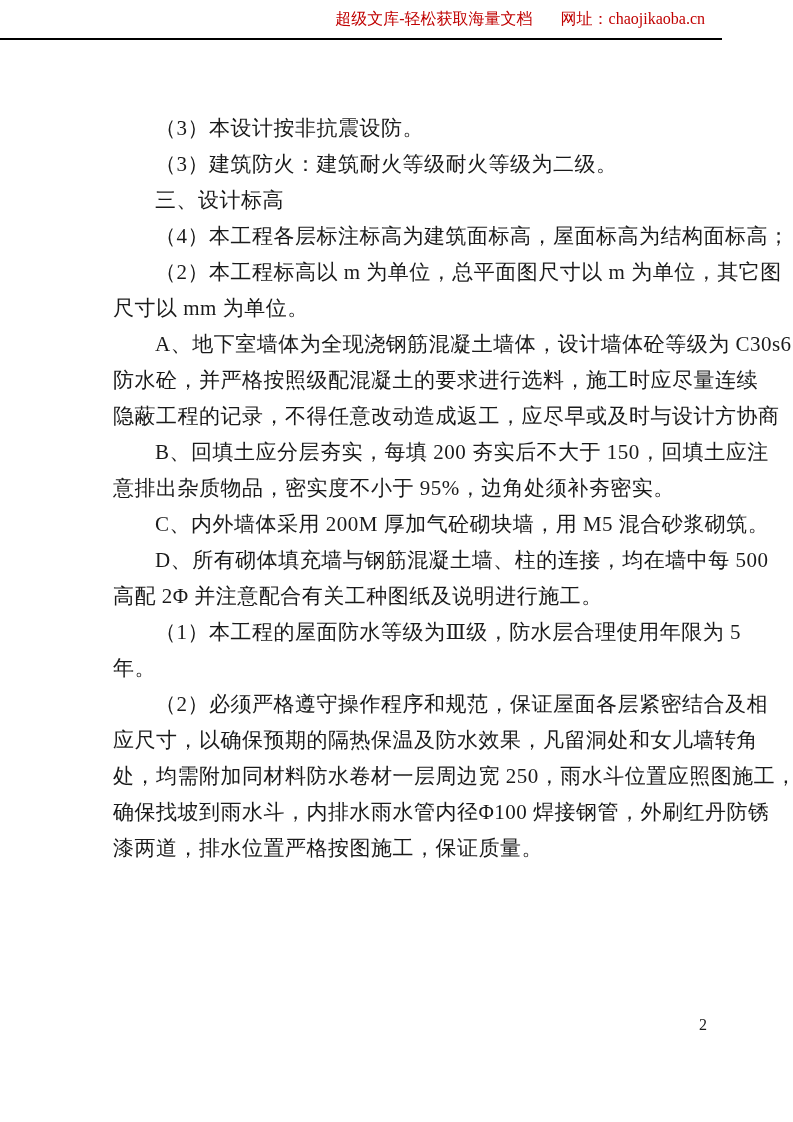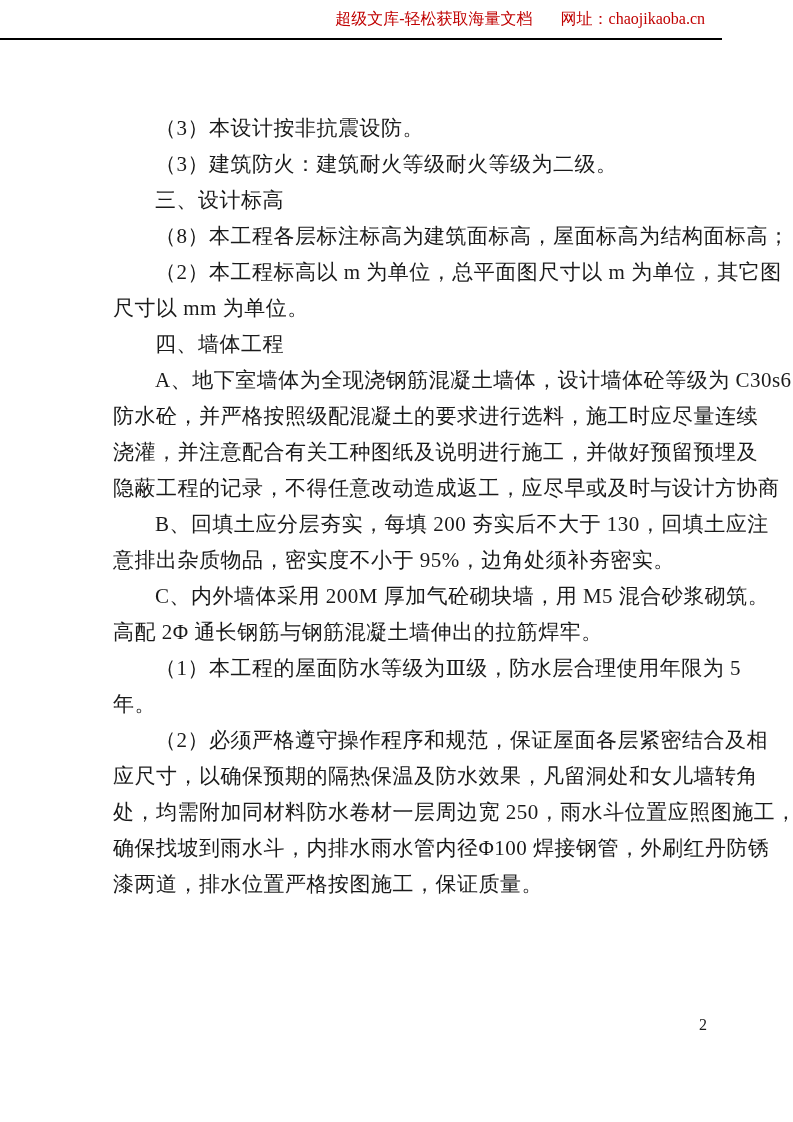--- a/index.html
+++ b/index.html
@@ -70,32 +70,31 @@
     <span>超级文库-轻松获取海量文档</span>
     <span>网址：chaojikaoba.cn</span>
   </div>
 
   <div class="header-rule" style="background: rgb(0, 0, 0);"></div>
 
   <div class="doc-body">
       <div class="line indent">（3）本设计按非抗震设防。</div>
       <div class="line indent">（3）建筑防火：建筑耐火等级耐火等级为二级。</div>
       <div class="line indent">三、设计标高</div>
-      <div class="line indent">（8）本工程各层标注标高为建筑面标高，屋面标高为结构面标高；</div>
+      <div class="line indent">（4）本工程各层标注标高为建筑面标高，屋面标高为结构面标高；</div>
       <div class="line indent">（2）本工程标高以 m 为单位，总平面图尺寸以 m 为单位，其它图</div>
       <div class="line">尺寸以 mm 为单位。</div>
-      <div class="line indent">四、墙体工程</div>
       <div class="line indent">A、地下室墙体为全现浇钢筋混凝土墙体，设计墙体砼等级为 C30s6</div>
       <div class="line">防水砼，并严格按照级配混凝土的要求进行选料，施工时应尽量连续</div>
-      <div class="line">浇灌，并注意配合有关工种图纸及说明进行施工，并做好预留预埋及</div>
       <div class="line">隐蔽工程的记录，不得任意改动造成返工，应尽早或及时与设计方协商</div>
-      <div class="line indent">B、回填土应分层夯实，每填 200 夯实后不大于 130，回填土应注</div>
+      <div class="line indent">B、回填土应分层夯实，每填 200 夯实后不大于 150，回填土应注</div>
       <div class="line">意排出杂质物品，密实度不小于 95%，边角处须补夯密实。</div>
       <div class="line indent">C、内外墙体采用 200M 厚加气砼砌块墙，用 M5 混合砂浆砌筑。</div>
-      <div class="line">高配 2Φ 通长钢筋与钢筋混凝土墙伸出的拉筋焊牢。</div>
+      <div class="line indent">D、所有砌体填充墙与钢筋混凝土墙、柱的连接，均在墙中每 500</div>
+      <div class="line">高配 2Φ 并注意配合有关工种图纸及说明进行施工。</div>
       <div class="line indent">（1）本工程的屋面防水等级为Ⅲ级，防水层合理使用年限为 5</div>
       <div class="line">年。</div>
       <div class="line indent">（2）必须严格遵守操作程序和规范，保证屋面各层紧密结合及相</div>
       <div class="line">应尺寸，以确保预期的隔热保温及防水效果，凡留洞处和女儿墙转角</div>
       <div class="line">处，均需附加同材料防水卷材一层周边宽 250，雨水斗位置应照图施工，</div>
       <div class="line">确保找坡到雨水斗，内排水雨水管内径Φ100 焊接钢管，外刷红丹防锈</div>
       <div class="line">漆两道，排水位置严格按图施工，保证质量。</div>
     </div>
 
   <div class="footer">2</div>

